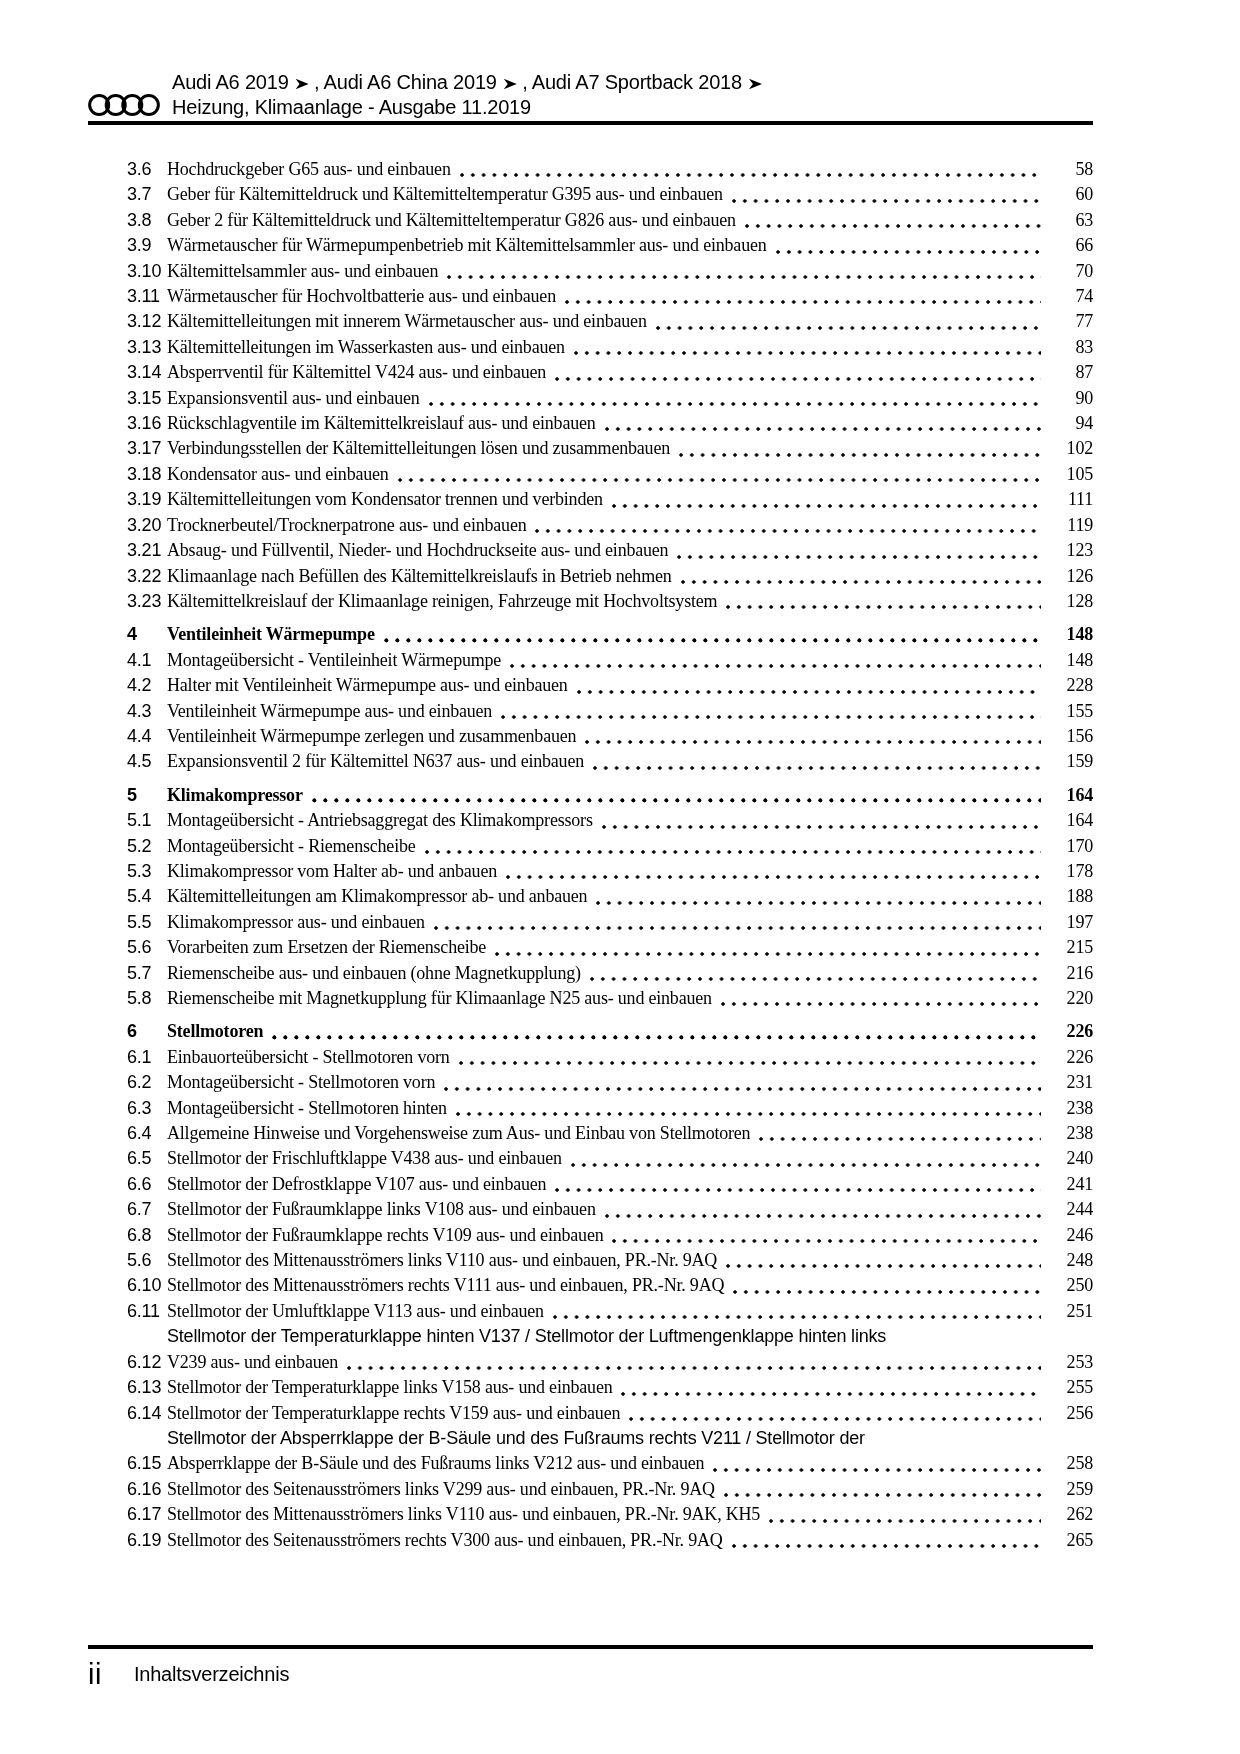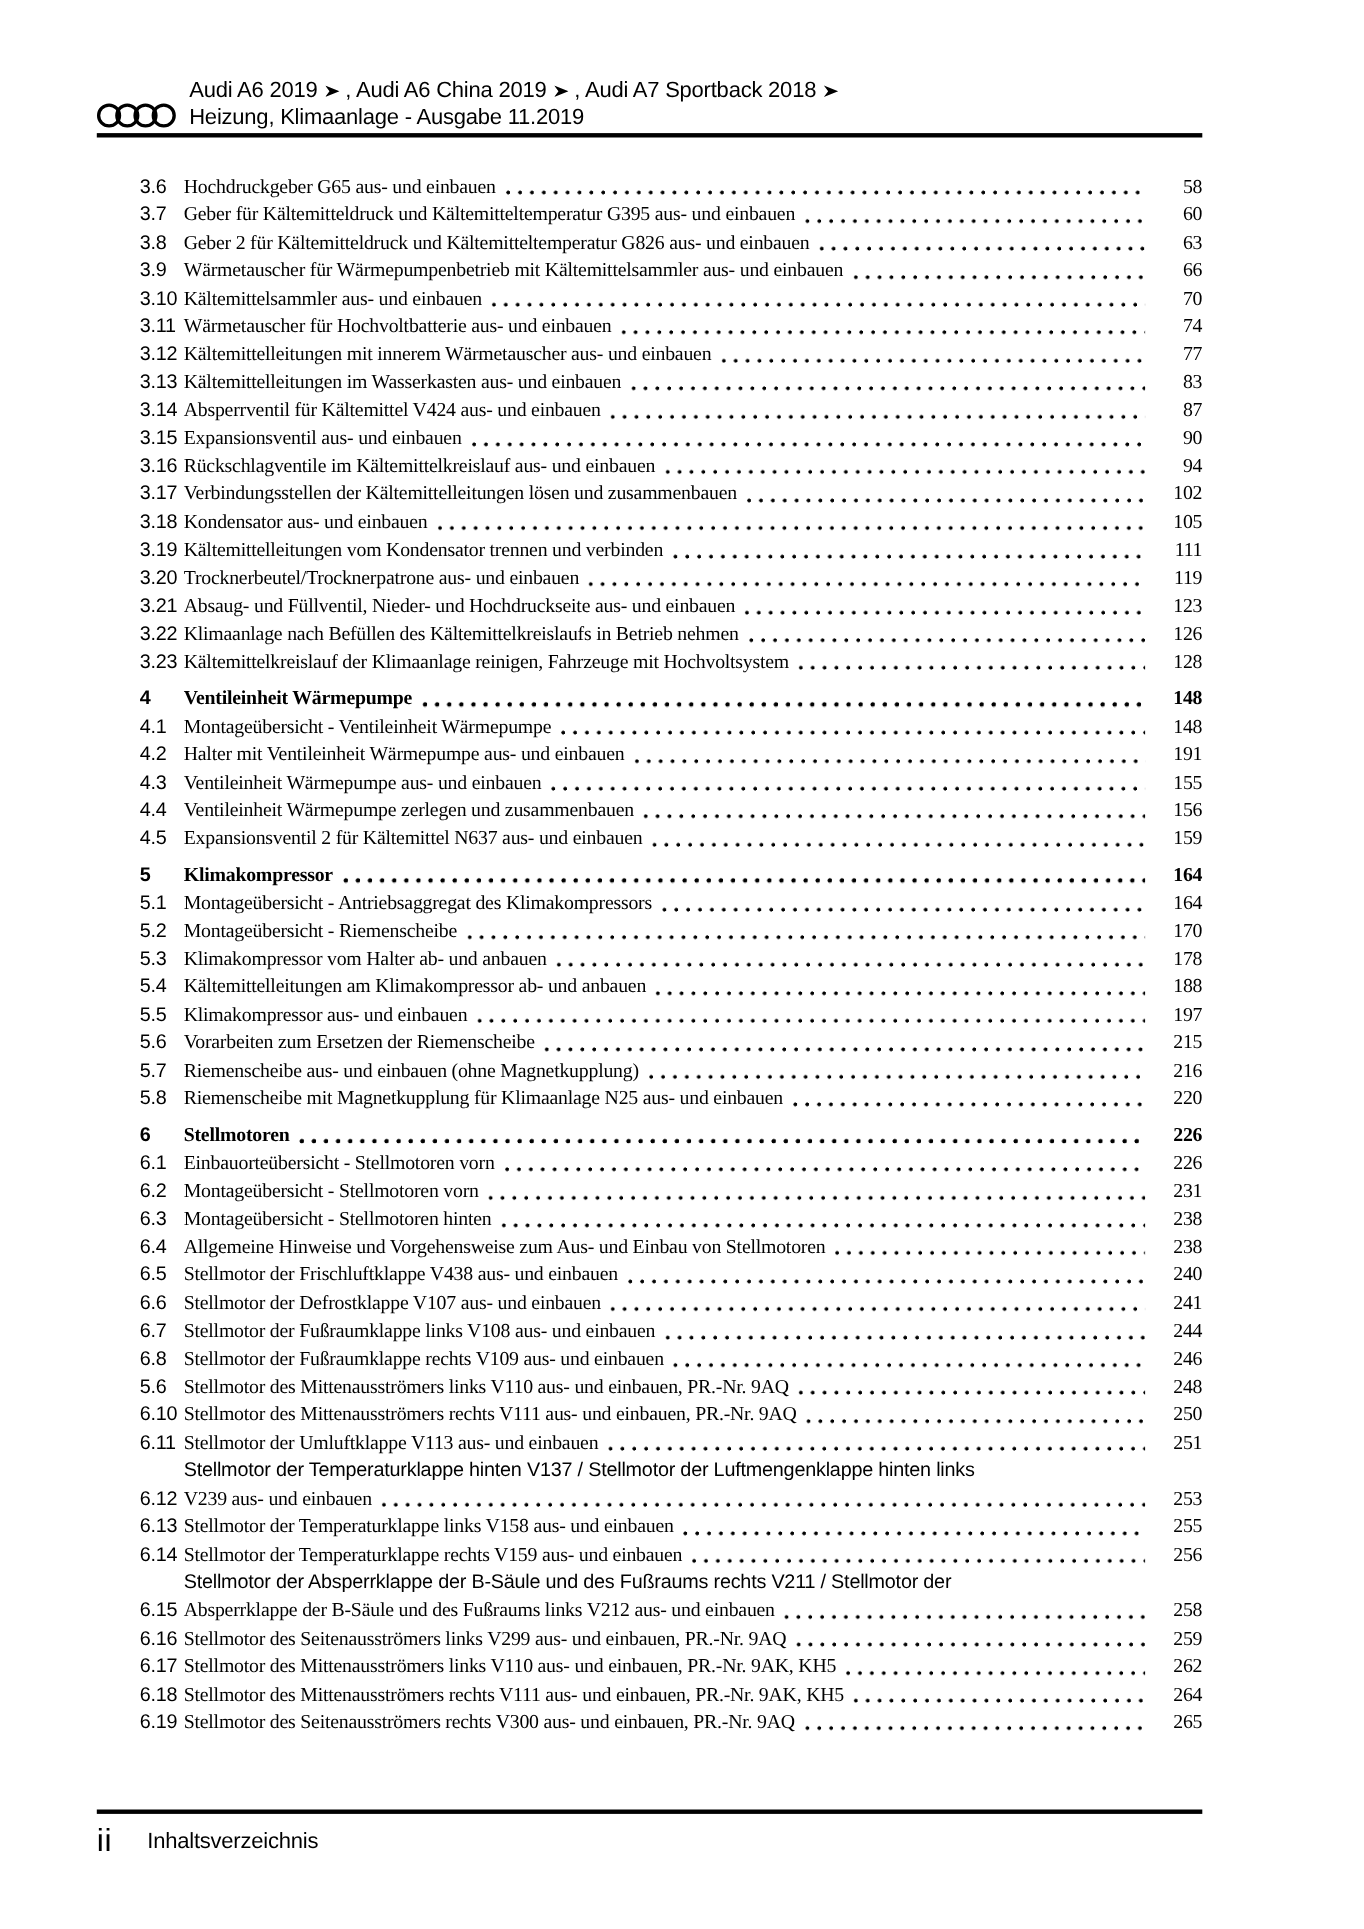--- a/index.html
+++ b/index.html
@@ -308,21 +308,21 @@
         <span class="pg">148</span>
       </span>
     </span>
   </div>
       <div class="row">
     <span class="num">4.2</span>
     <span class="body">
       <span class="line">
         <span class="text">Halter mit Ventileinheit Wärmepumpe aus- und einbauen</span>
         <span class="dots"></span>
-        <span class="pg">191</span>
+        <span class="pg">228</span>
       </span>
     </span>
   </div>
       <div class="row">
     <span class="num">4.3</span>
     <span class="body">
       <span class="line">
         <span class="text">Ventileinheit Wärmepumpe aus- und einbauen</span>
         <span class="dots"></span>
         <span class="pg">155</span>
@@ -611,30 +611,20 @@
       </span>
     </span>
   </div>
       <div class="row">
     <span class="num">6.17</span>
     <span class="body">
       <span class="line">
         <span class="text">Stellmotor des Mittenausströmers links V110 aus- und einbauen, PR.-Nr. 9AK, KH5</span>
         <span class="dots"></span>
         <span class="pg">262</span>
-      </span>
-    </span>
-  </div>
-      <div class="row">
-    <span class="num">6.18</span>
-    <span class="body">
-      <span class="line">
-        <span class="text">Stellmotor des Mittenausströmers rechts V111 aus- und einbauen, PR.-Nr. 9AK, KH5</span>
-        <span class="dots"></span>
-        <span class="pg">264</span>
       </span>
     </span>
   </div>
       <div class="row">
     <span class="num">6.19</span>
     <span class="body">
       <span class="line">
         <span class="text">Stellmotor des Seitenausströmers rechts V300 aus- und einbauen, PR.-Nr. 9AQ</span>
         <span class="dots"></span>
         <span class="pg">265</span>

